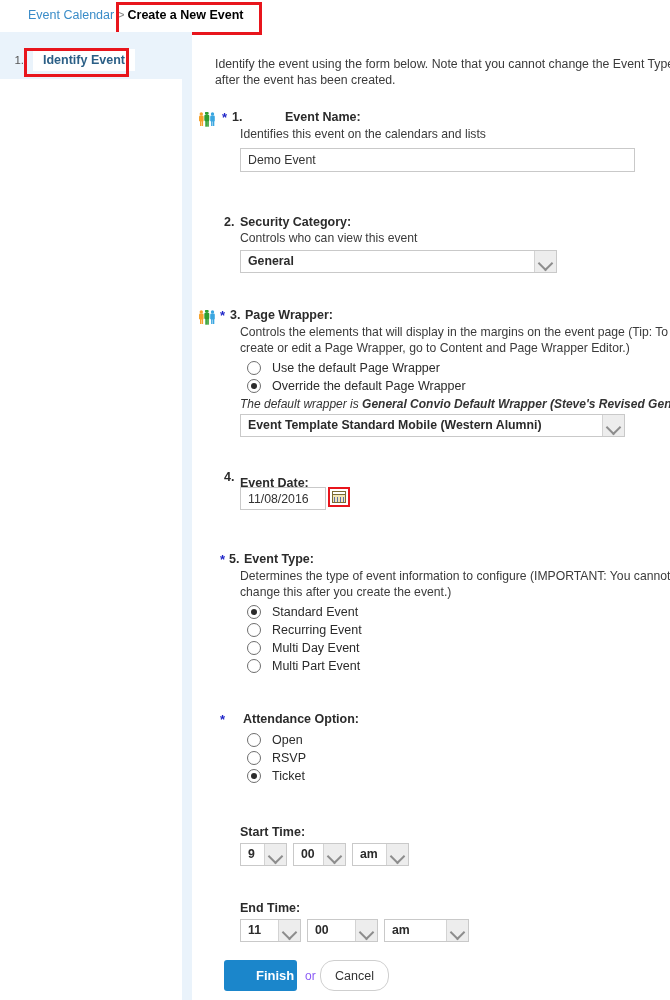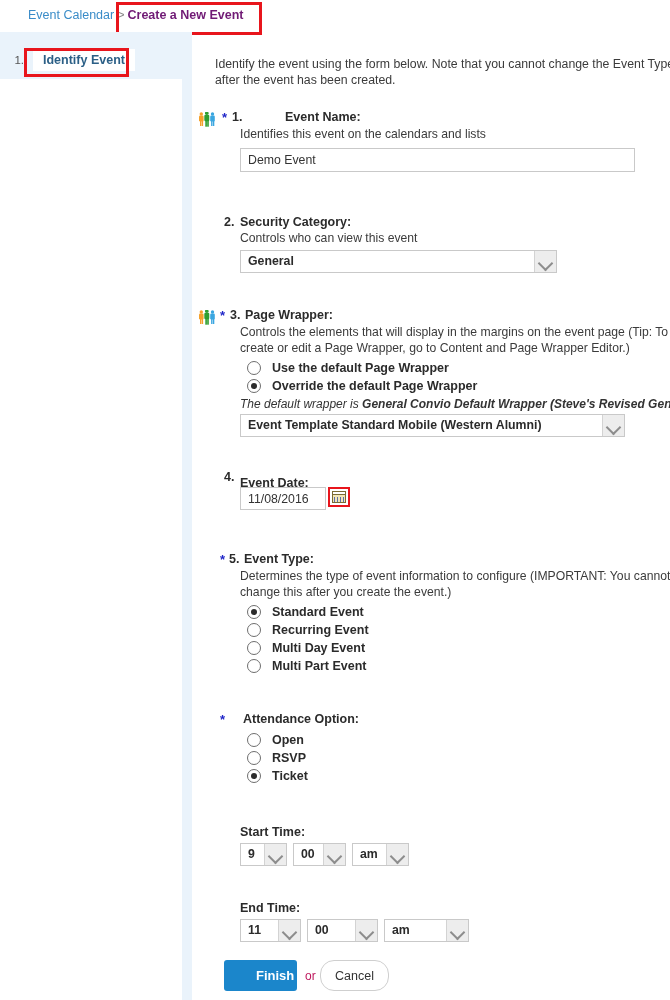--- a/index.html
+++ b/index.html
@@ -33,21 +33,21 @@
   }
   .breadcrumb a {
     color: #3a8cc8;
     text-decoration: none;
   }
   .breadcrumb .sep {
     color: #888;
     padding: 0 3px;
   }
   .breadcrumb .current {
-    color: #701a75;
+    color: #000000;
     font-weight: bold;
   }
   
   .annot-box {
     position: absolute;
     border: 3px solid #e8151c;
     box-sizing: border-box;
     pointer-events: none;
   }
   #annot-create { left: 116px; top: 2px; width: 146px; height: 33px; }
@@ -217,21 +217,21 @@
     position: absolute;
     left: 2.5px; top: 2.5px;
     width: 6px; height: 6px;
     border-radius: 50%;
     background: #2b2b2b;
   }
   .rdo-lbl {
     position: absolute;
     left: 25px; top: 0;
     font-size: 12.5px;
-    font-weight: bold;
+    font-weight: normal;
     color: #2b2b2b;
     line-height: 16px;
   }
 
   
   .cal-btn {
     position: absolute;
     width: 22px; height: 20px;
     box-sizing: border-box;
     border: 2px solid #e8151c;
@@ -270,21 +270,21 @@
     font-weight: bold;
     border: none;
     border-radius: 3px;
     width: 73px; height: 31px;
     cursor: pointer;
     font-family: "Liberation Sans", sans-serif;
   }
   .or-text {
     position: absolute;
     font-size: 12px;
-    color: #be185d;
+    color: #8b5cf6;
   }
   .btn-cancel {
     position: absolute;
     background: #ffffff;
     color: #333333;
     font-size: 12.5px;
     border: 1px solid #cfcfcf;
     border-radius: 3px;
     width: 69px; height: 31px;
     cursor: pointer;

